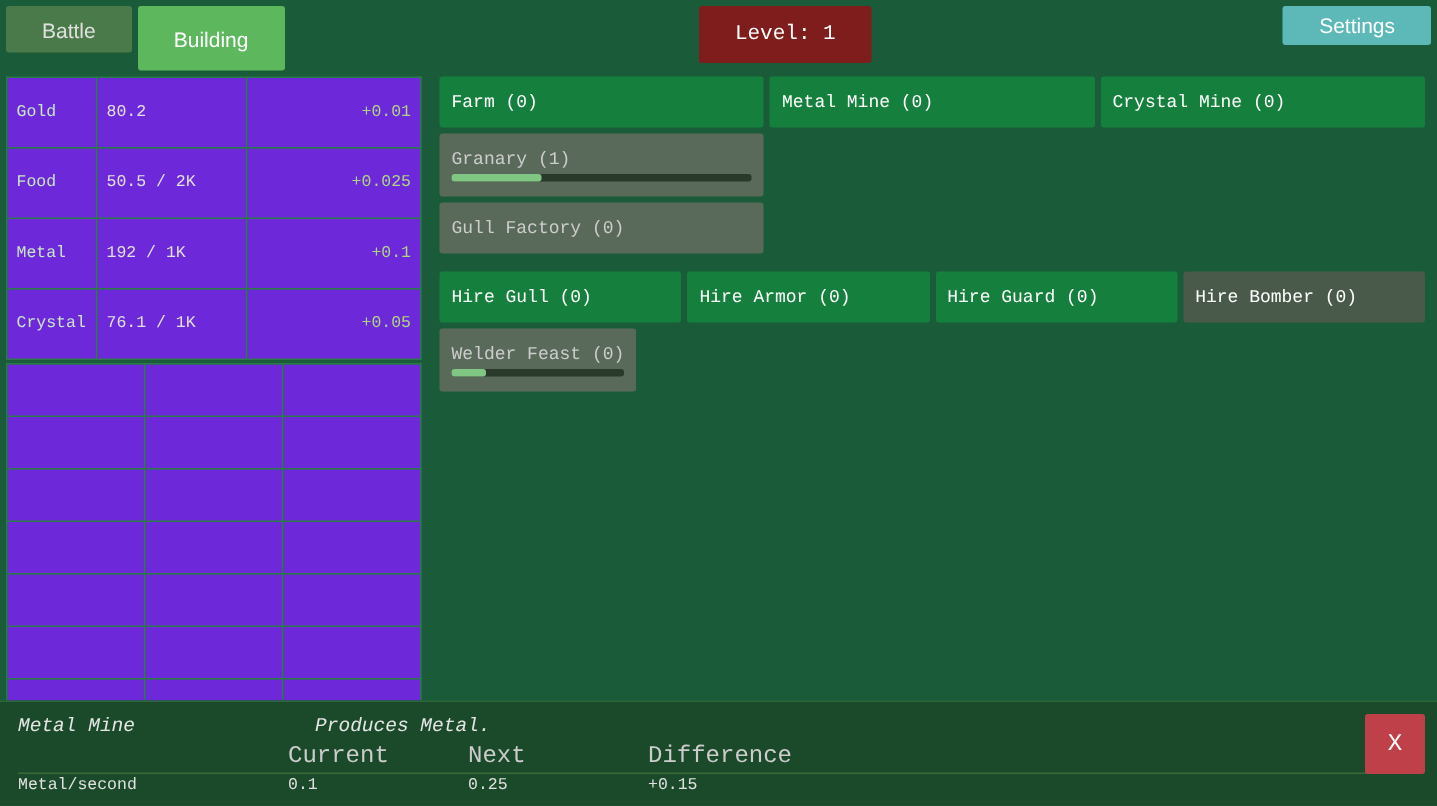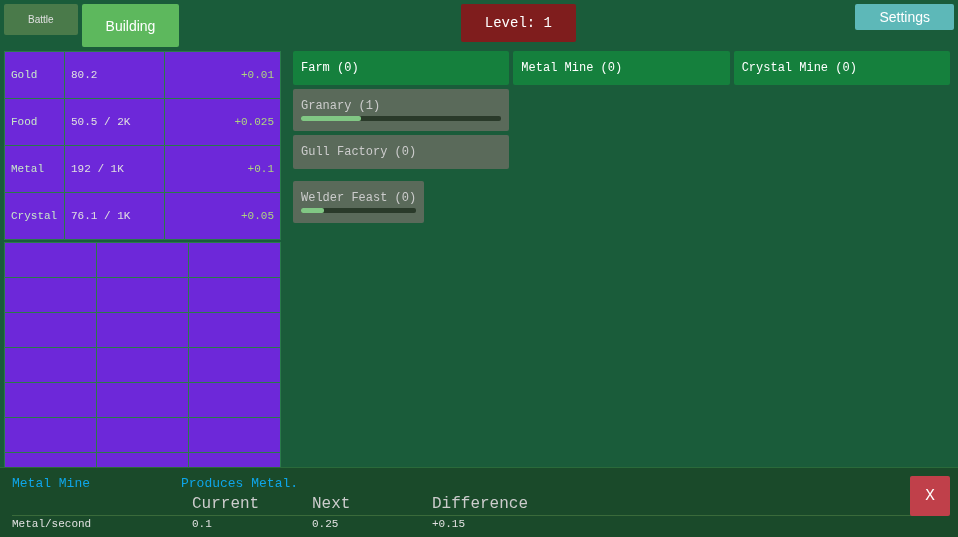--- a/index.html
+++ b/index.html
@@ -21,21 +21,21 @@
       height: 47px;
       background-color: #1a5c3a;
     }
     .tab-battle {
       background-color: #4a7a4a;
       color: #e0e0e0;
       display: flex;
       align-items: center;
       justify-content: center;
       padding: 0 24px;
-      font-size: 10px;
+      font-size: 14px;
       cursor: pointer;
       border: none;
       border-radius: 2px;
       margin: 4px 2px 12px 4px;
     }
     .tab-building {
       background-color: #5db85d;
       color: #fff;
       display: flex;
       align-items: center;
@@ -157,24 +157,25 @@
     
     .info-panel {
       height: 110px;
       padding: 8px 12px;
       background-color: #1a4a2a;
       border-top: 1px solid #2a6a3a;
       position: relative;
     }
     .info-title {
       font-size: 13px;
-      color: #0ea5e9;
+      color: #e5e5e5;
       margin-bottom: 4px;
       display: flex;
-      gap: 91px;
+      gap: 120px;
+      font-style: italic;
     }
     .info-stats {
       margin-top: 4px;
     }
     .info-stats-header {
       display: grid;
       grid-template-columns: 180px 120px 120px 140px;
       font-size: 16px;
       color: #ccc;
       border-bottom: 1px solid #3a6a3a;
@@ -325,20 +326,26 @@
       <button class="building-btn gray">
         Gull Factory (0)
         
       </button>
     <div></div>
         <div></div>
       </div>
 
     <div class="section-divider"></div>
 
+    <div class="hire-row" id="hire-row">
+        <button class="building-btn green">Hire Gull (0)</button>
+        <button class="building-btn green">Hire Armor (0)</button>
+        <button class="building-btn green">Hire Guard (0)</button>
+        <button class="building-btn dark-gray">Hire Bomber (0)</button>
+      </div>
 
     <div style="display:grid;grid-template-columns:repeat(3,1fr);gap:4px;">
       <div id="special-row-item-0">
       <button class="building-btn gray">
         Welder Feast (0)
         <div class="progress-bar-container">
               <div class="progress-bar" style="width:20%"></div>
             </div>
       </button>
     </div>

